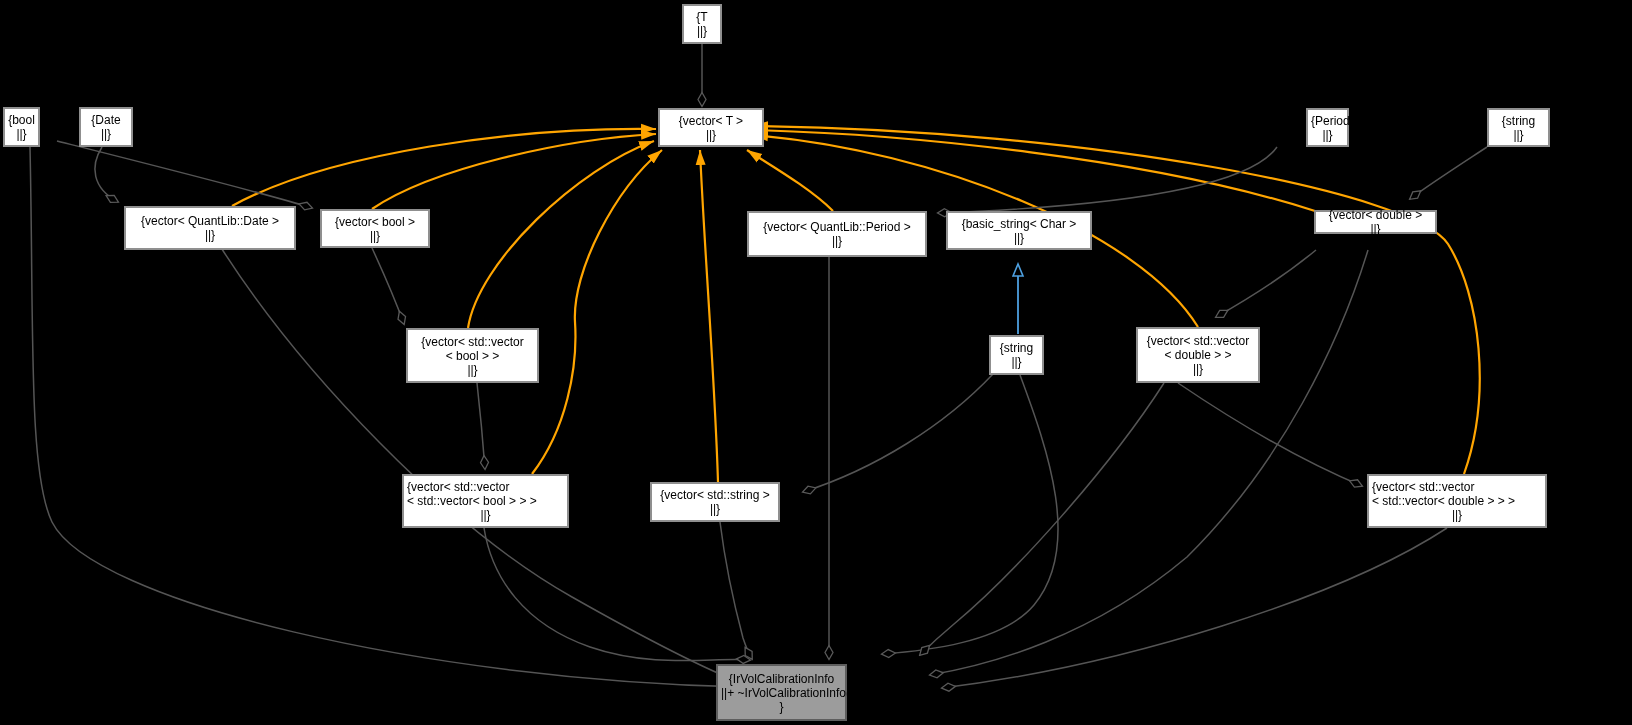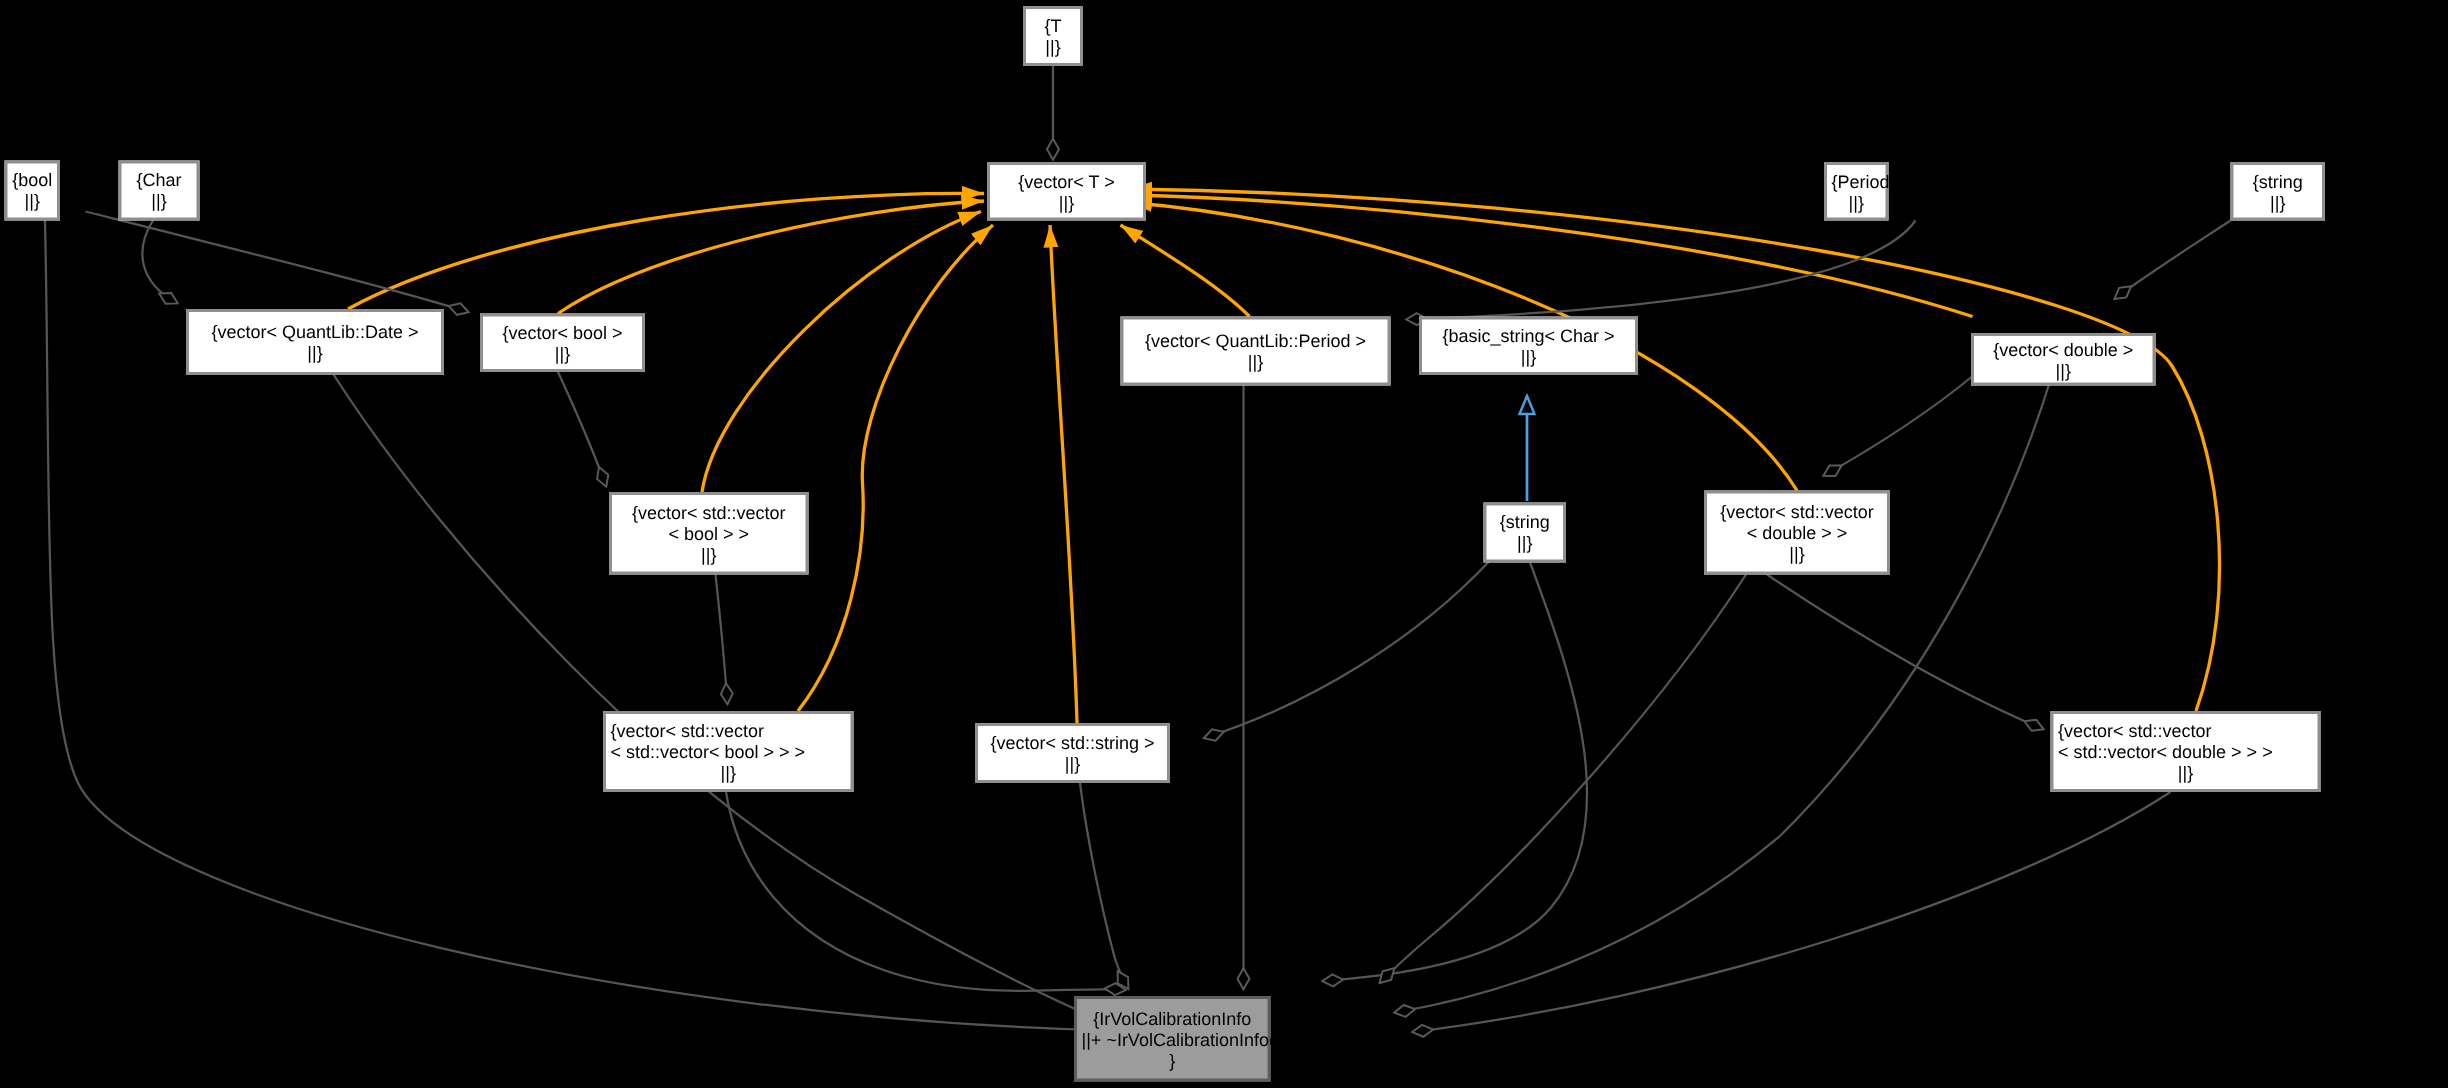--- a/index.html
+++ b/index.html
@@ -77,21 +77,21 @@
     <div class="ln">{vector&lt; T &gt;</div>
     <div class="ln">||}</div>
   </div>
 
   <div class="node" style="left:3px;top:107px;width:37px;height:40px">
     <div class="ln">{bool</div>
     <div class="ln">||}</div>
   </div>
 
   <div class="node" style="left:79px;top:107px;width:54px;height:40px">
-    <div class="ln">{Char</div>
+    <div class="ln">{Date</div>
     <div class="ln">||}</div>
   </div>
 
   <div class="node" style="left:124px;top:206px;width:172px;height:44px">
     <div class="ln">{vector&lt; QuantLib::Date &gt;</div>
     <div class="ln">||}</div>
   </div>
 
   <div class="node" style="left:320px;top:209px;width:110px;height:39px">
     <div class="ln">{vector&lt; bool &gt;</div>
@@ -123,31 +123,31 @@
   <div class="node" style="left:946px;top:211px;width:146px;height:39px">
     <div class="ln">{basic_string&lt; Char &gt;</div>
     <div class="ln">||}</div>
   </div>
 
   <div class="node" style="left:989px;top:335px;width:55px;height:40px">
     <div class="ln">{string</div>
     <div class="ln">||}</div>
   </div>
 
-  <div class="node" style="left:1216px;top:108px;width:43px;height:39px">
+  <div class="node" style="left:1306px;top:108px;width:43px;height:39px">
     <div class="ln">{Period</div>
     <div class="ln">||}</div>
   </div>
 
   <div class="node" style="left:1487px;top:108px;width:63px;height:39px">
     <div class="ln">{string</div>
     <div class="ln">||}</div>
   </div>
 
-  <div class="node" style="left:1314px;top:222px;width:123px;height:35px">
+  <div class="node" style="left:1314px;top:210px;width:123px;height:24px">
     <div class="ln">{vector&lt; double &gt;</div>
     <div class="ln">||}</div>
   </div>
 
   <div class="node" style="left:1136px;top:327px;width:124px;height:56px">
     <div class="ln">{vector&lt; std::vector</div>
     <div class="ln">&lt; double &gt; &gt;</div>
     <div class="ln">||}</div>
   </div>
 

